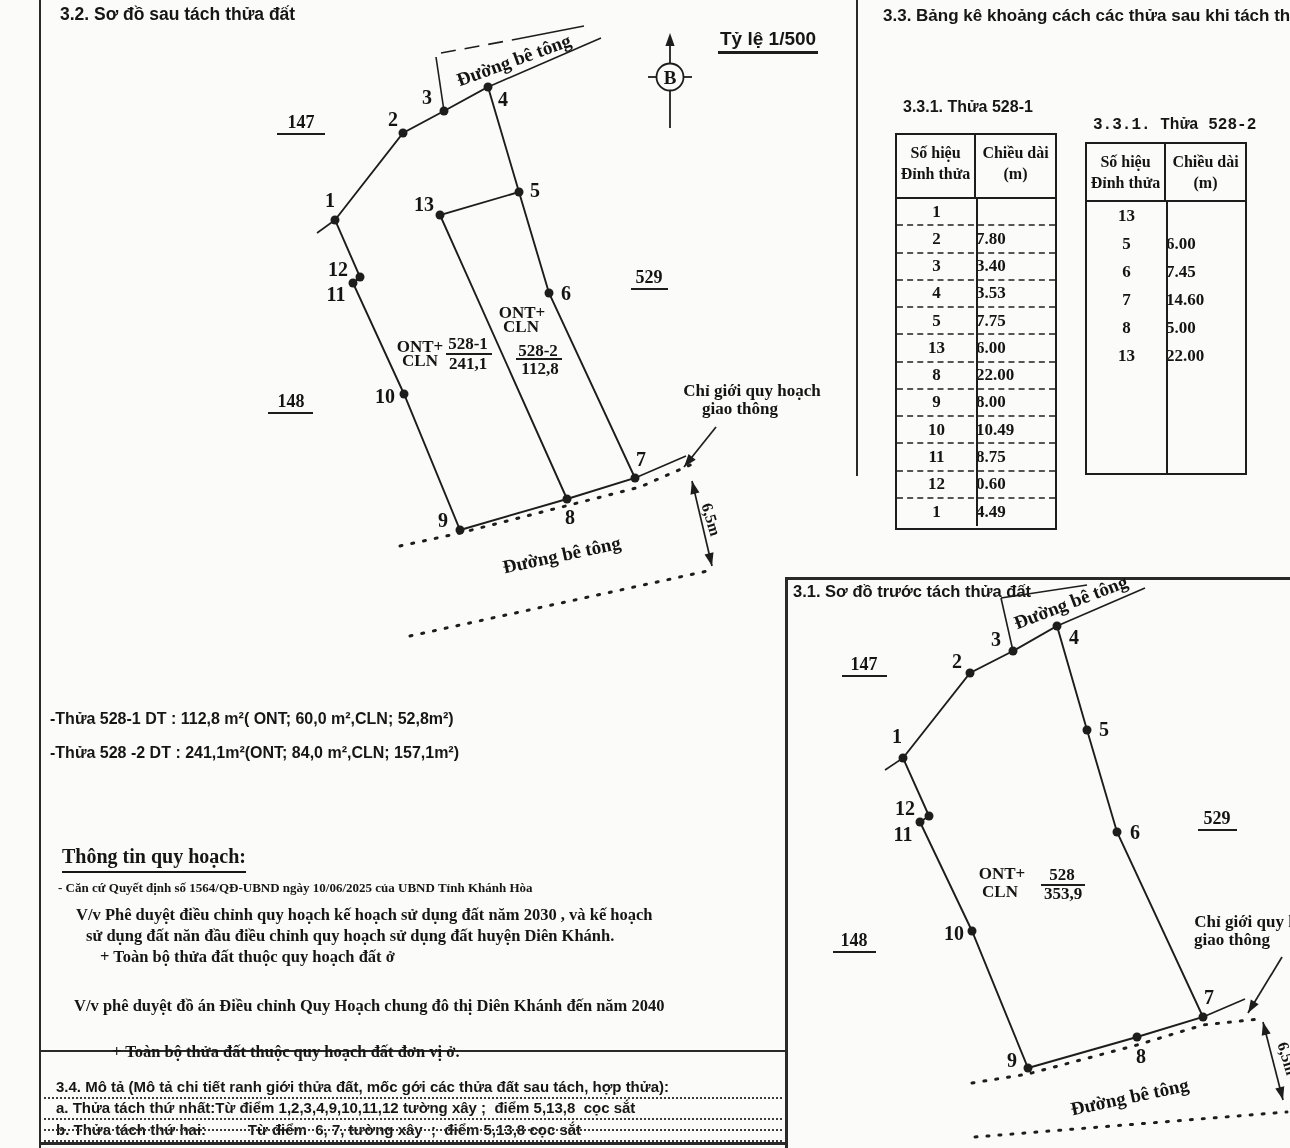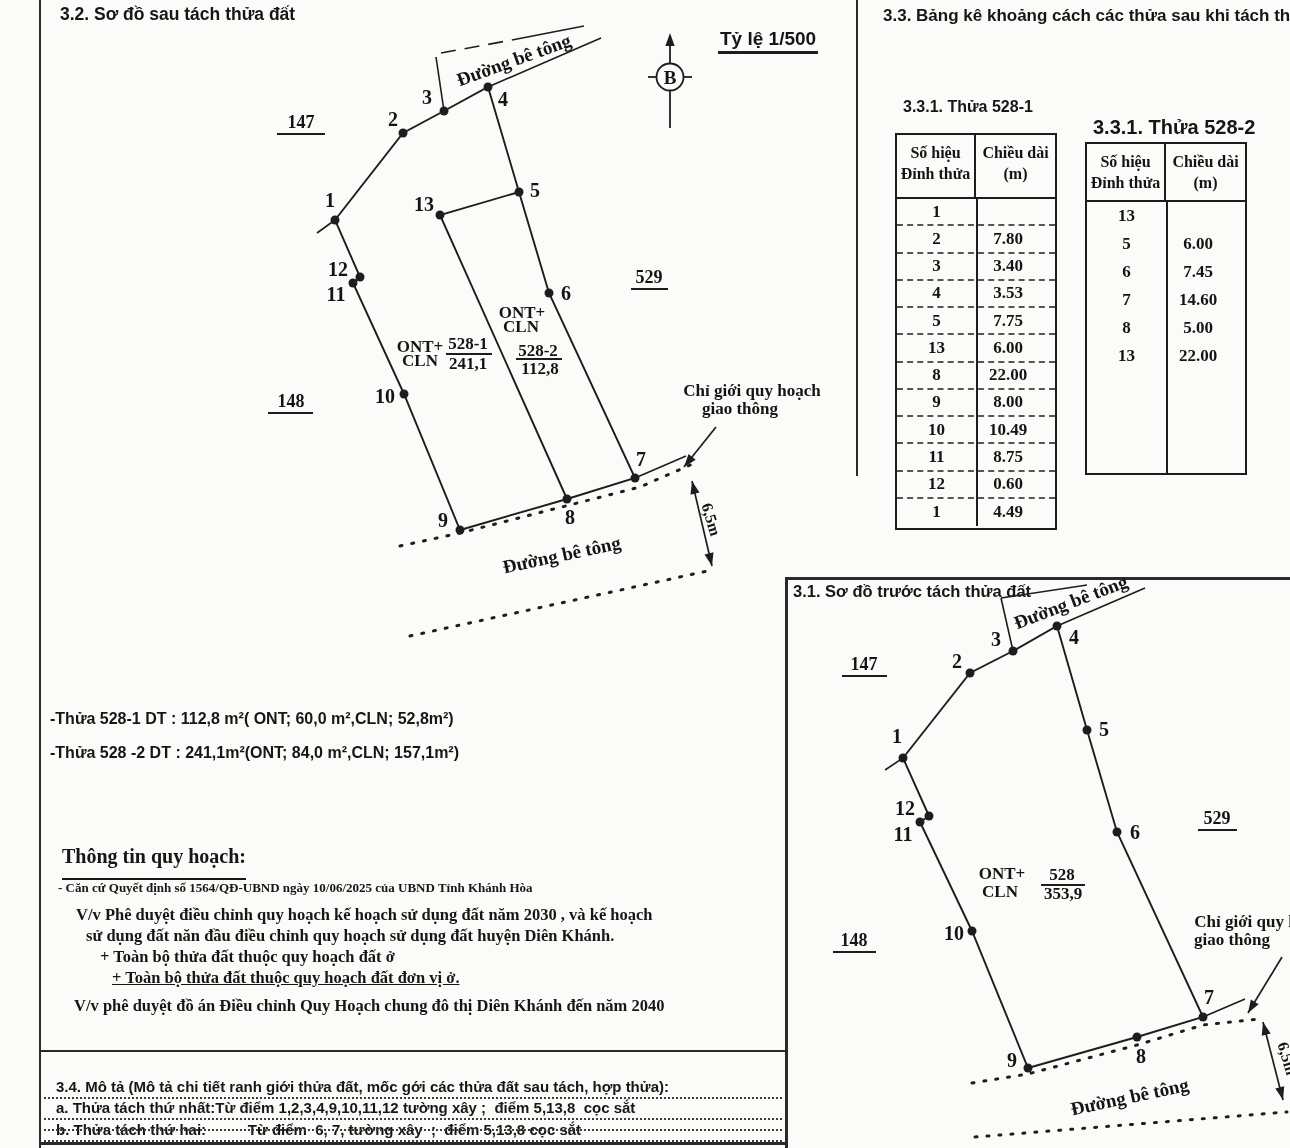--- a/index.html
+++ b/index.html
@@ -16,21 +16,21 @@
        font-family:"Liberation Serif",serif;font-weight:700;color:#141414;background:transparent;}
   .tbl .hdr{display:flex;border-bottom:2px solid #1d1d1d;box-sizing:border-box;}
   .tbl .hc{width:50%;text-align:center;font-size:16px;line-height:21px;padding-top:7px;box-sizing:border-box;}
   .tbl .hc.first{border-right:2px solid #1d1d1d;}
   .tbl .bd{position:relative;}
   .tbl .coldiv{position:absolute;top:0;bottom:0;width:2px;background:#1d1d1d;}
   .tbl .row{display:flex;align-items:center;font-size:17px;box-sizing:border-box;}
   .tbl.dashed .row{border-bottom:2px dashed rgba(45,45,45,.8);}
   .tbl.dashed .row.last{border-bottom:none;}
   .tbl .c1{width:50%;text-align:center;}
-  .tbl .c2{width:50%;text-align:center;padding-right:15px;box-sizing:border-box;}
+  .tbl .c2{width:50%;text-align:left;padding-right:15px;box-sizing:border-box;}
   
   .noterow{position:absolute;left:44px;width:738px;border-bottom:2px dotted #3c3c3c;
            display:flex;align-items:flex-end;padding:0 0 2px 12px;box-sizing:border-box;
            font-size:15px;font-family:"Liberation Sans",sans-serif;}
   svg text{font-family:"Liberation Serif",serif;font-weight:700;fill:#141414;}
 </style>
 </head>
 <body>
 
 <div id="page">
@@ -113,36 +113,36 @@
       <text x="336" y="301" font-size="20" text-anchor="middle">11</text>
       <circle cx="360" cy="277" r="4.5" fill="#1d1d1d"></circle>
       <text x="338" y="276" font-size="20" text-anchor="middle">12</text>
       <circle cx="440" cy="215" r="4.5" fill="#1d1d1d"></circle>
       <text x="424" y="211" font-size="20" text-anchor="middle">13</text>
     </svg>
 
   <div class="abs sans nowrap" style="left:50px;top:710px;font-size:16px;">-Thửa 528-1 DT : 112,8 m²( ONT; 60,0 m²,CLN; 52,8m²)</div>
   <div class="abs sans nowrap" style="left:50px;top:744px;font-size:16px;">-Thửa 528 -2 DT : 241,1m²(ONT; 84,0 m²,CLN; 157,1m²)</div>
 
-  <div class="abs serif nowrap" style="left:62px;top:845px;font-size:20px;border-bottom:2.5px solid #161616;padding-bottom:10px;">Thông tin quy hoạch:</div>
+  <div class="abs serif nowrap" style="left:62px;top:845px;font-size:20px;border-bottom:2.5px solid #161616;padding-bottom:3px;">Thông tin quy hoạch:</div>
   <div class="abs serif nowrap" style="left:58px;top:880px;font-size:13px;">- Căn cứ Quyết định số 1564/QĐ-UBND ngày 10/06/2025 của UBND Tỉnh Khánh Hòa</div>
   <div class="abs serif nowrap" style="left:76px;top:905px;font-size:16.5px;">V/v Phê duyệt điều chỉnh quy hoạch kế hoạch sử dụng đất năm 2030 , và kế hoạch</div>
   <div class="abs serif nowrap" style="left:86px;top:926px;font-size:16.5px;">sử dụng đất năn đầu điều chỉnh quy hoạch  sử dụng đất huyện Diên Khánh.</div>
   <div class="abs serif nowrap" style="left:100px;top:947px;font-size:16.5px;">+ Toàn bộ thửa đất thuộc quy hoạch đất ở</div>
   <div class="abs serif nowrap" style="left:74px;top:996px;font-size:16.5px;">V/v phê duyệt đồ án Điều chỉnh Quy Hoạch chung đô thị Diên Khánh đến năm 2040</div>
-  <div class="abs serif nowrap" style="left:112px;top:968px;font-size:16.5px;text-decoration:underline;">+ Toàn bộ thửa đất thuộc quy hoạch đất đơn vị ở.</div>
+  <div class="abs serif nowrap" style="left:112px;top:1042px;font-size:16.5px;">+ Toàn bộ thửa đất thuộc quy hoạch đất đơn vị ở.</div>
 
   <div class="noterow pre" style="top:1053px;height:22px;">3.4. Mô tả (Mô tả chi tiết ranh giới thửa đất, mốc gới các thửa đất sau tách, hợp thửa):</div>
   <div class="noterow pre" style="top:1075px;height:21px;">a. Thửa tách thứ nhất:Từ điểm 1,2,3,4,9,10,11,12 tường xây ;  điểm 5,13,8  cọc sắt</div>
   <div class="noterow pre" style="top:1096px;height:22px;">b. Thửa tách thứ hai:          Từ điểm  6, 7, tường xây  ;  điểm 5,13,8 cọc sắt</div>
   <div class="noterow" style="top:1118px;height:13px;"></div>
 
   <div class="abs sans nowrap" style="left:883px;top:6px;font-size:17px;">3.3. Bảng kê khoảng cách các thửa sau khi tách thửa đất</div>
   <div class="abs sans nowrap" style="left:903px;top:98px;font-size:16px;">3.3.1. Thửa 528-1</div>
-  <div class="abs sans nowrap" style="left:1093px;top:116px;font-size:20px;">3.3.1. Thửa 528-2</div>
+  <div class="abs sans nowrap" style="left:1093px;top:116px;font-size:16px;font-family:Liberation Mono, monospace;">3.3.1. Thửa 528-2</div>
 
   <div id="tbl0" class="tbl dashed" style="left:895px;top:133px;width:162px;height:397px;">
       <div class="hdr" style="height: 64px;">
         <div class="hc first">Số hiệu<br>Đỉnh thửa</div>
         <div class="hc">Chiều dài<br>(m)</div>
       </div>
       <div class="bd" style="height: 327px;">
         <div class="coldiv" style="left: 79px;"></div>
         <div class="row" style="height: 27.25px;">
           <span class="c1">1</span>

